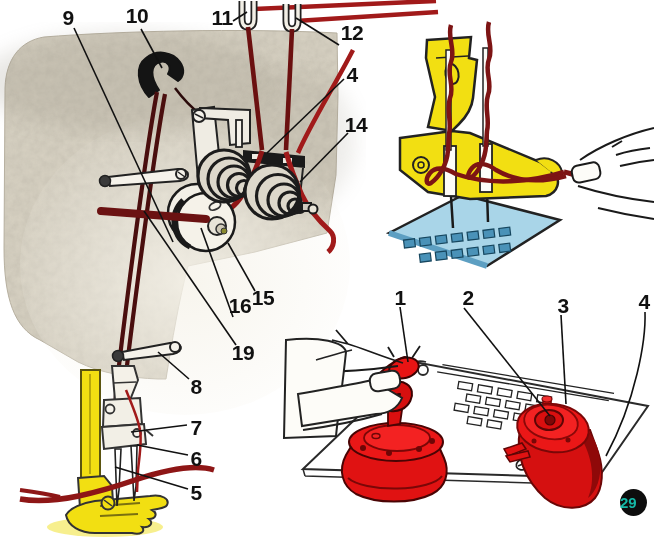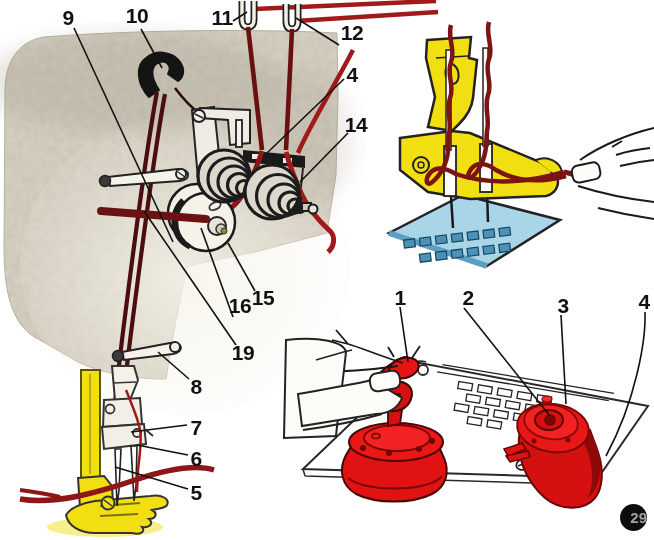--- a/index.html
+++ b/index.html
@@ -5,22 +5,22 @@
   html,body{margin:0;padding:0;}
   body{width:654px;height:540px;background:#ffffff;font-family:"Liberation Sans",sans-serif;}
   #page{position:relative;width:654px;height:540px;background:#ffffff;overflow:hidden;}
   #art{position:absolute;left:0;top:0;}
   .callout{
     position:absolute;transform:translate(-50%,-50%);
     font-weight:bold;font-size:21px;color:#111;line-height:1;
     font-family:"Liberation Sans",sans-serif;letter-spacing:-0.5px;user-select:none;
   }
   #badge{
-    position:absolute;left:620px;top:504px;width:27px;height:27px;border-radius:50%;
-    background:#0d0d0d;color:#a3a3a3;display:flex;align-items:center;justify-content:flex-end;
+    position:absolute;left:620px;top:489px;width:27px;height:27px;border-radius:50%;
+    background:#0d0d0d;color:#14b8a6;display:flex;align-items:center;justify-content:flex-start;
     font-weight:bold;font-size:15px;font-family:"Liberation Sans",sans-serif;
   }
 </style>
 </head>
 <body>
 
 <div id="page">
 
 <svg id="art" width="654" height="540" viewBox="0 0 654 540">
   <defs>

